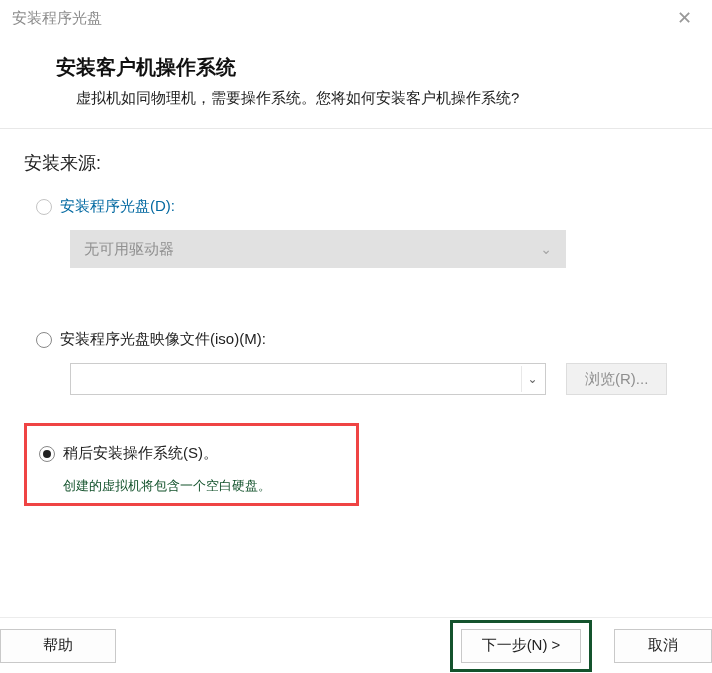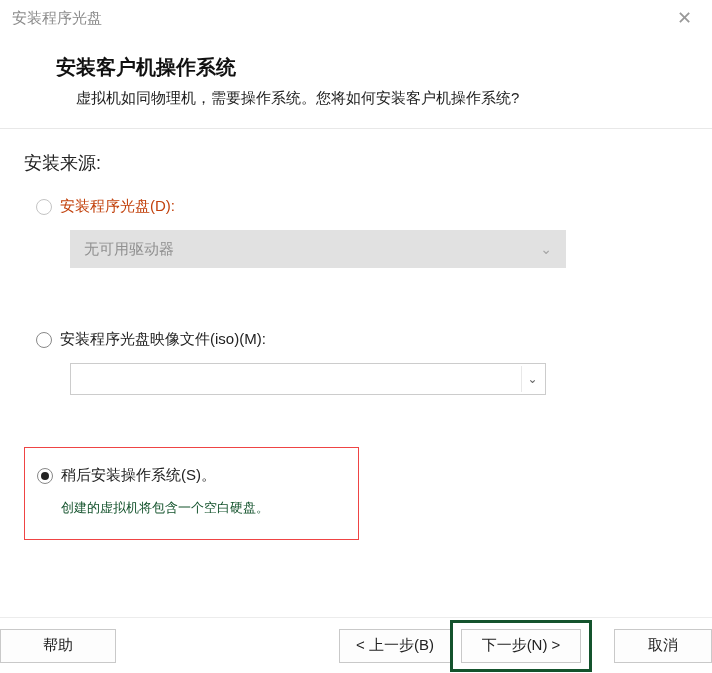--- a/index.html
+++ b/index.html
@@ -80,21 +80,21 @@
       width: 8px;
       height: 8px;
       background: #222;
       border-radius: 50%;
     }
     .option-label {
       font-size: 15px;
       color: #222;
     }
     .option-label.disabled {
-      color: #c2410c;
+      color: #0369a1;
     }
     .dropdown-disabled {
       margin: 4px 0 0 46px;
       width: 496px;
       height: 38px;
       background: #e1e1e1;
       display: flex;
       align-items: center;
       justify-content: space-between;
       padding: 0 14px;
@@ -137,23 +137,23 @@
       background: #f1f1f1;
       border: 1px solid #ddd;
       color: #8f8f8f;
       font-size: 15px;
       display: flex;
       align-items: center;
       justify-content: center;
       cursor: default;
     }
     .later-block {
-      margin-top: 52px;
-      border: 1px solid #ef4444;
-      padding: 18px 12px 22px 12px;
+      margin-top: 28px;
+      border: 3px solid #ef4444;
+      padding: 18px 12px 8px 12px;
       width: 335px;
     }
     .later-block .option {
       margin-bottom: 14px;
       padding-left: 0;
     }
     .later-desc {
       font-size: 13px;
       color: #14532d;
       padding-left: 24px;
@@ -225,32 +225,32 @@
 
   <div class="option">
     <span class="radio"></span>
     <span class="option-label">安装程序光盘映像文件(iso)(M):</span>
   </div>
   <div class="iso-row">
     <div class="combo">
       <span></span>
       <span class="combo-arrow">⌄</span>
     </div>
+    <div class="browse-btn">浏览(R)...</div>
   </div>
 
   <div class="later-block">
     <div class="option">
       <span class="radio selected"></span>
       <span class="option-label">稍后安装操作系统(S)。</span>
     </div>
     <div class="later-desc">创建的虚拟机将包含一个空白硬盘。</div>
   </div>
 </div>
 
 <div class="footer">
   <div class="btn btn-help">帮助</div>
   <div class="footer-spacer"></div>
-  <div class="btn">&lt; 上一步(B)</div>
   <div class="next-frame">
     <div class="btn">下一步(N) &gt;</div>
   </div>
   <div class="btn btn-cancel">取消</div>
 </div>
 
 </body></html>

